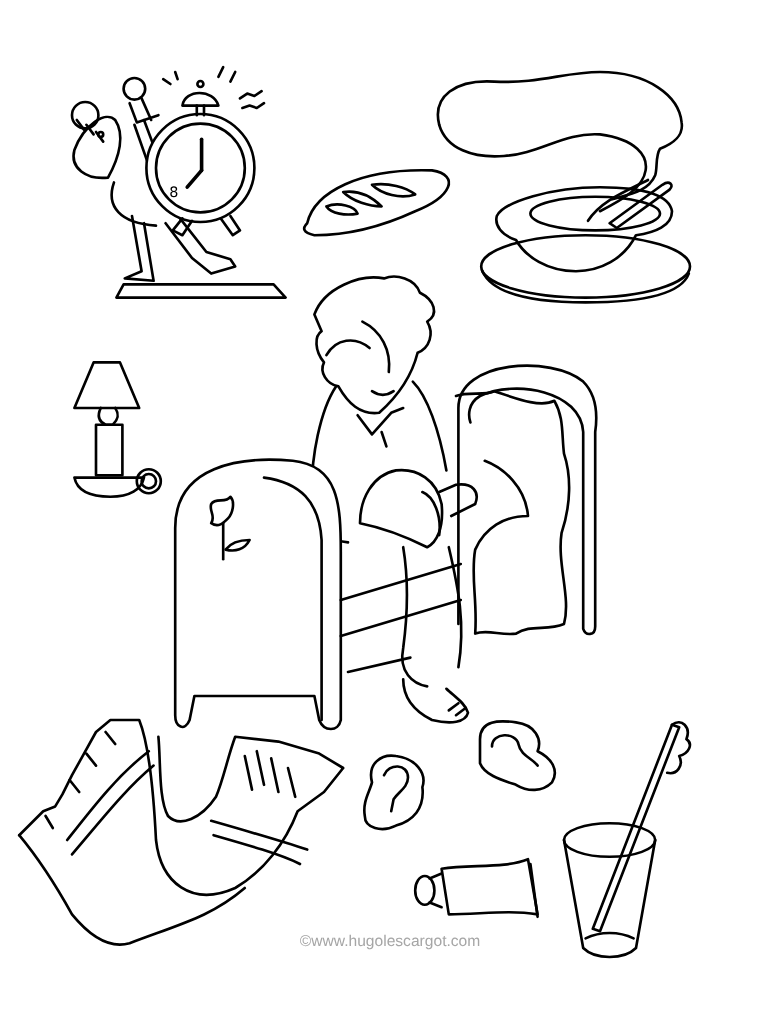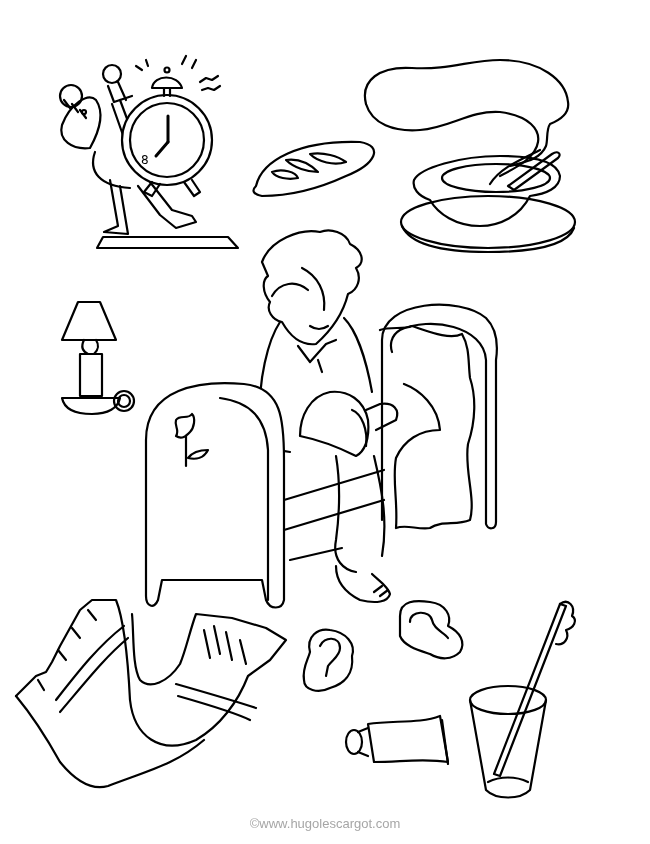--- a/index.html
+++ b/index.html
@@ -3,21 +3,21 @@
   <meta charset="utf-8">
   <style>
     html, body { margin: 0; padding: 0; background: #ffffff; }
     body { width: 650px; height: 844px; position: relative; overflow: hidden; }
     .canvas { position: absolute; left: 0; top: 0; width: 650px; height: 844px; }
     svg.art { position: absolute; left: 0; top: 0; }
     svg.art * { fill: none; stroke: #000; stroke-width: 2.2; stroke-linecap: round; stroke-linejoin: round; }
     svg.art .fill-white { fill: #fff; }
     svg.art text { stroke: none; fill: #000; font-family: "DejaVu Sans", sans-serif; }
     .watermark {
-      position: absolute; left: 0; width: 650px; top: 816px; text-align: center;
+      position: absolute; left: 0; width: 650px; top: 776px; text-align: center;
       font-family: "Liberation Sans", sans-serif; font-size: 13px; color: #a6a6a6;
     }
   </style>
 </head>
 <body>
 
 <div class="canvas">
   <svg class="art" width="650" height="844" viewBox="0 0 650 844">
 
     <g>

